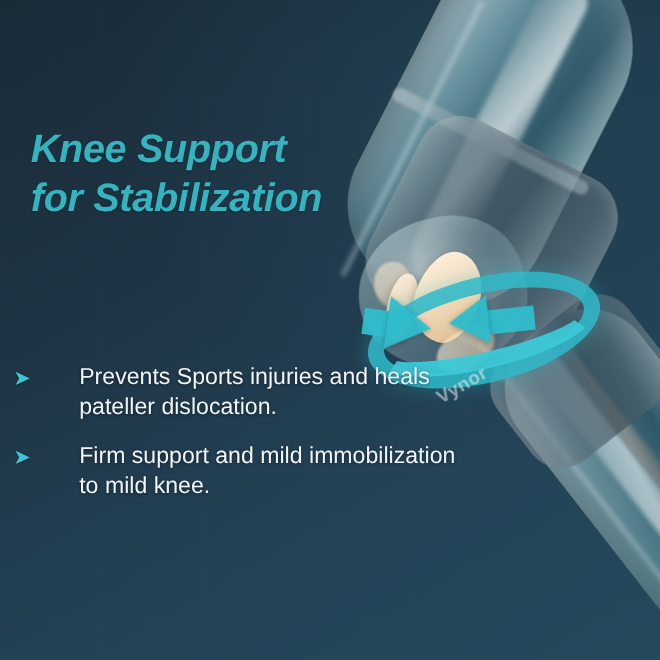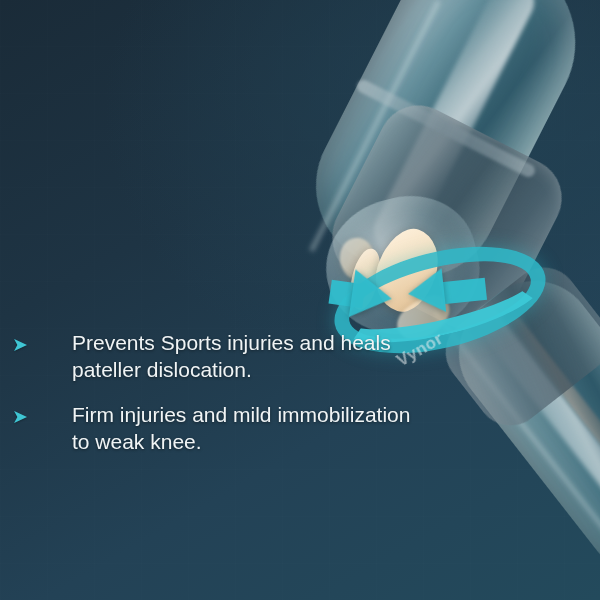--- a/index.html
+++ b/index.html
@@ -407,29 +407,31 @@
 
     <div id="arrow-left-tail"></div>
     <div class="arrow" id="arrow-left"></div>
     <div id="arrow-right-tail"></div>
     <div class="arrow" id="arrow-right"></div>
 
     <div id="brand">Vynor</div>
   </div>
 
   <div id="title">
+    <span class="line">Knee Support</span>
+    <span class="line">for Stabilization</span>
   </div>
 
   <div id="bullets">
 
     <div class="bullet">
       <span class="bullet-marker">➤</span>
       <span class="bullet-text">Prevents Sports injuries and heals pateller dislocation.</span>
     </div>
 
     <div class="bullet">
       <span class="bullet-marker">➤</span>
-      <span class="bullet-text">Firm injuries and mild immobilization to weak knee.</span>
+      <span class="bullet-text">Firm support and mild immobilization to mild knee.</span>
     </div>
 
   </div>
 
 </div>
 
 </body></html>

